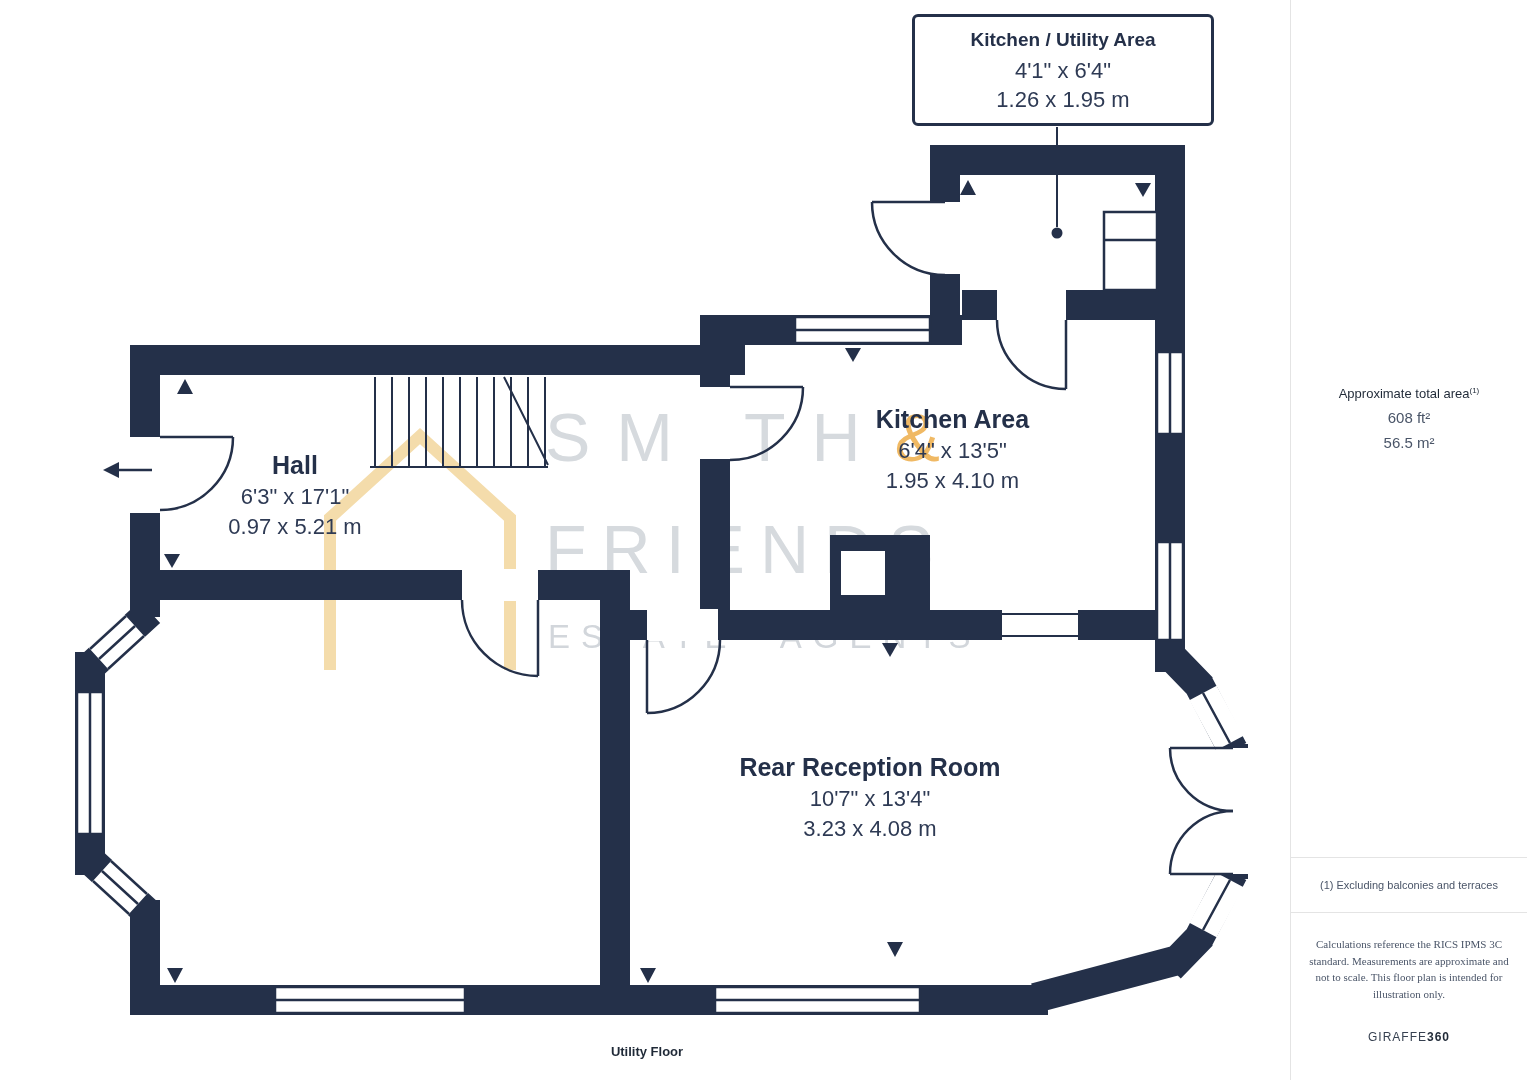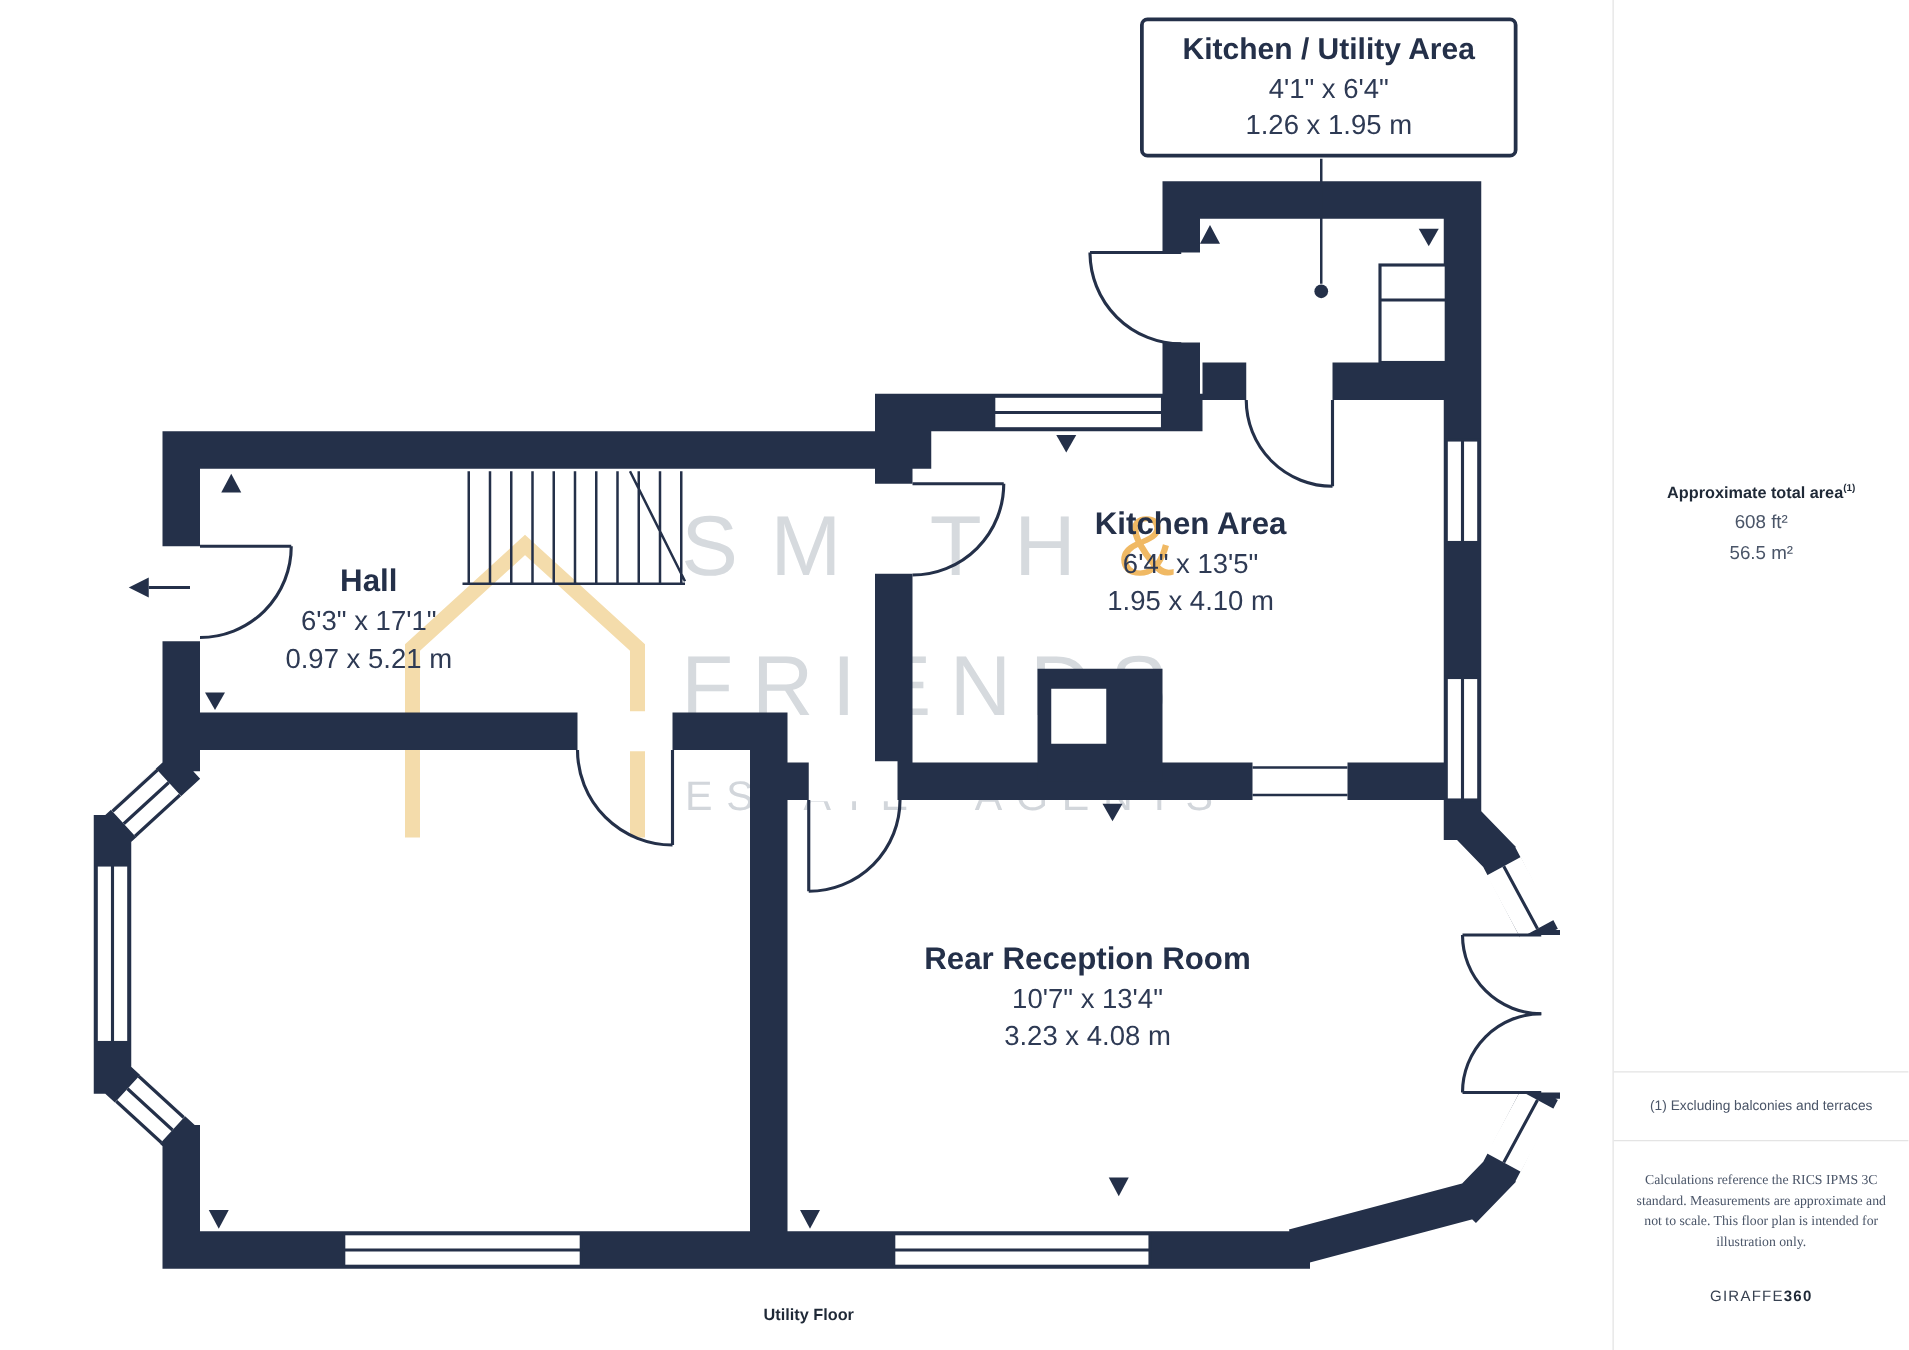--- a/index.html
+++ b/index.html
@@ -14,28 +14,28 @@
   .wm1{left:545px;top:398px;font-size:68px;letter-spacing:26px;}
   .wm1 .amp{color:#f0b964;margin-left:8px;letter-spacing:0;}
   .wm2{left:545px;top:510px;font-size:68px;letter-spacing:15px;}
   .wm3{left:548px;top:618px;font-size:33px;letter-spacing:11px;word-spacing:24px;color:#d2d6db;}
   
   .room-label{position:absolute;text-align:center;z-index:3;}
   .room-name{font-size:25px;font-weight:700;line-height:34px;color:#243049;}
   .room-dims{font-size:22px;line-height:30px;color:#2e3a54;}
   .callout{position:absolute;left:912px;top:14px;width:288px;background:#fff;border:3px solid #243049;
            border-radius:6px;text-align:center;padding:7px 4px 9px;z-index:4;}
-  .callout-title{font-size:24px;font-weight:700;line-height:32px;color:#243049;}
+  .callout-title{font-size:19px;font-weight:700;line-height:32px;color:#243049;}
   .callout-dims{font-size:22px;line-height:29px;color:#2e3a54;}
   .floor-title{position:absolute;left:497px;top:1044px;width:300px;text-align:center;
                font-size:13px;font-weight:700;color:#1f2937;z-index:3;}
   
   .sidebar{position:absolute;left:1290px;top:0;width:236px;height:1080px;border-left:1px solid #e4e4e4;background:#fff;}
   .area-block{position:absolute;top:386px;left:0;right:0;text-align:center;}
-  .area-title{font-size:13px;font-weight:700;color:#1f2937;}
+  .area-title{font-size:13px;font-weight:400;color:#1f2937;}
   .area-title sup{font-size:8px;}
   .area-val{font-size:15px;color:#4a5568;margin-top:8px;}
   .footnote-block{position:absolute;top:857px;left:0;right:0;height:54px;border-top:1px solid #e4e4e4;
                   border-bottom:1px solid #e4e4e4;display:flex;align-items:center;justify-content:center;}
   .footnote{font-size:11px;color:#4a5568;}
   .disclaimer{position:absolute;top:936px;left:0;right:0;padding:0 16px;text-align:center;
               font-size:11px;line-height:16.5px;color:#4a5568;font-family:Liberation Serif, serif;}
   .brand{position:absolute;top:1030px;left:0;right:0;text-align:center;font-size:12px;
          letter-spacing:1px;color:#374151;}
   .brand-suffix{font-weight:700;color:#1f2937;}

